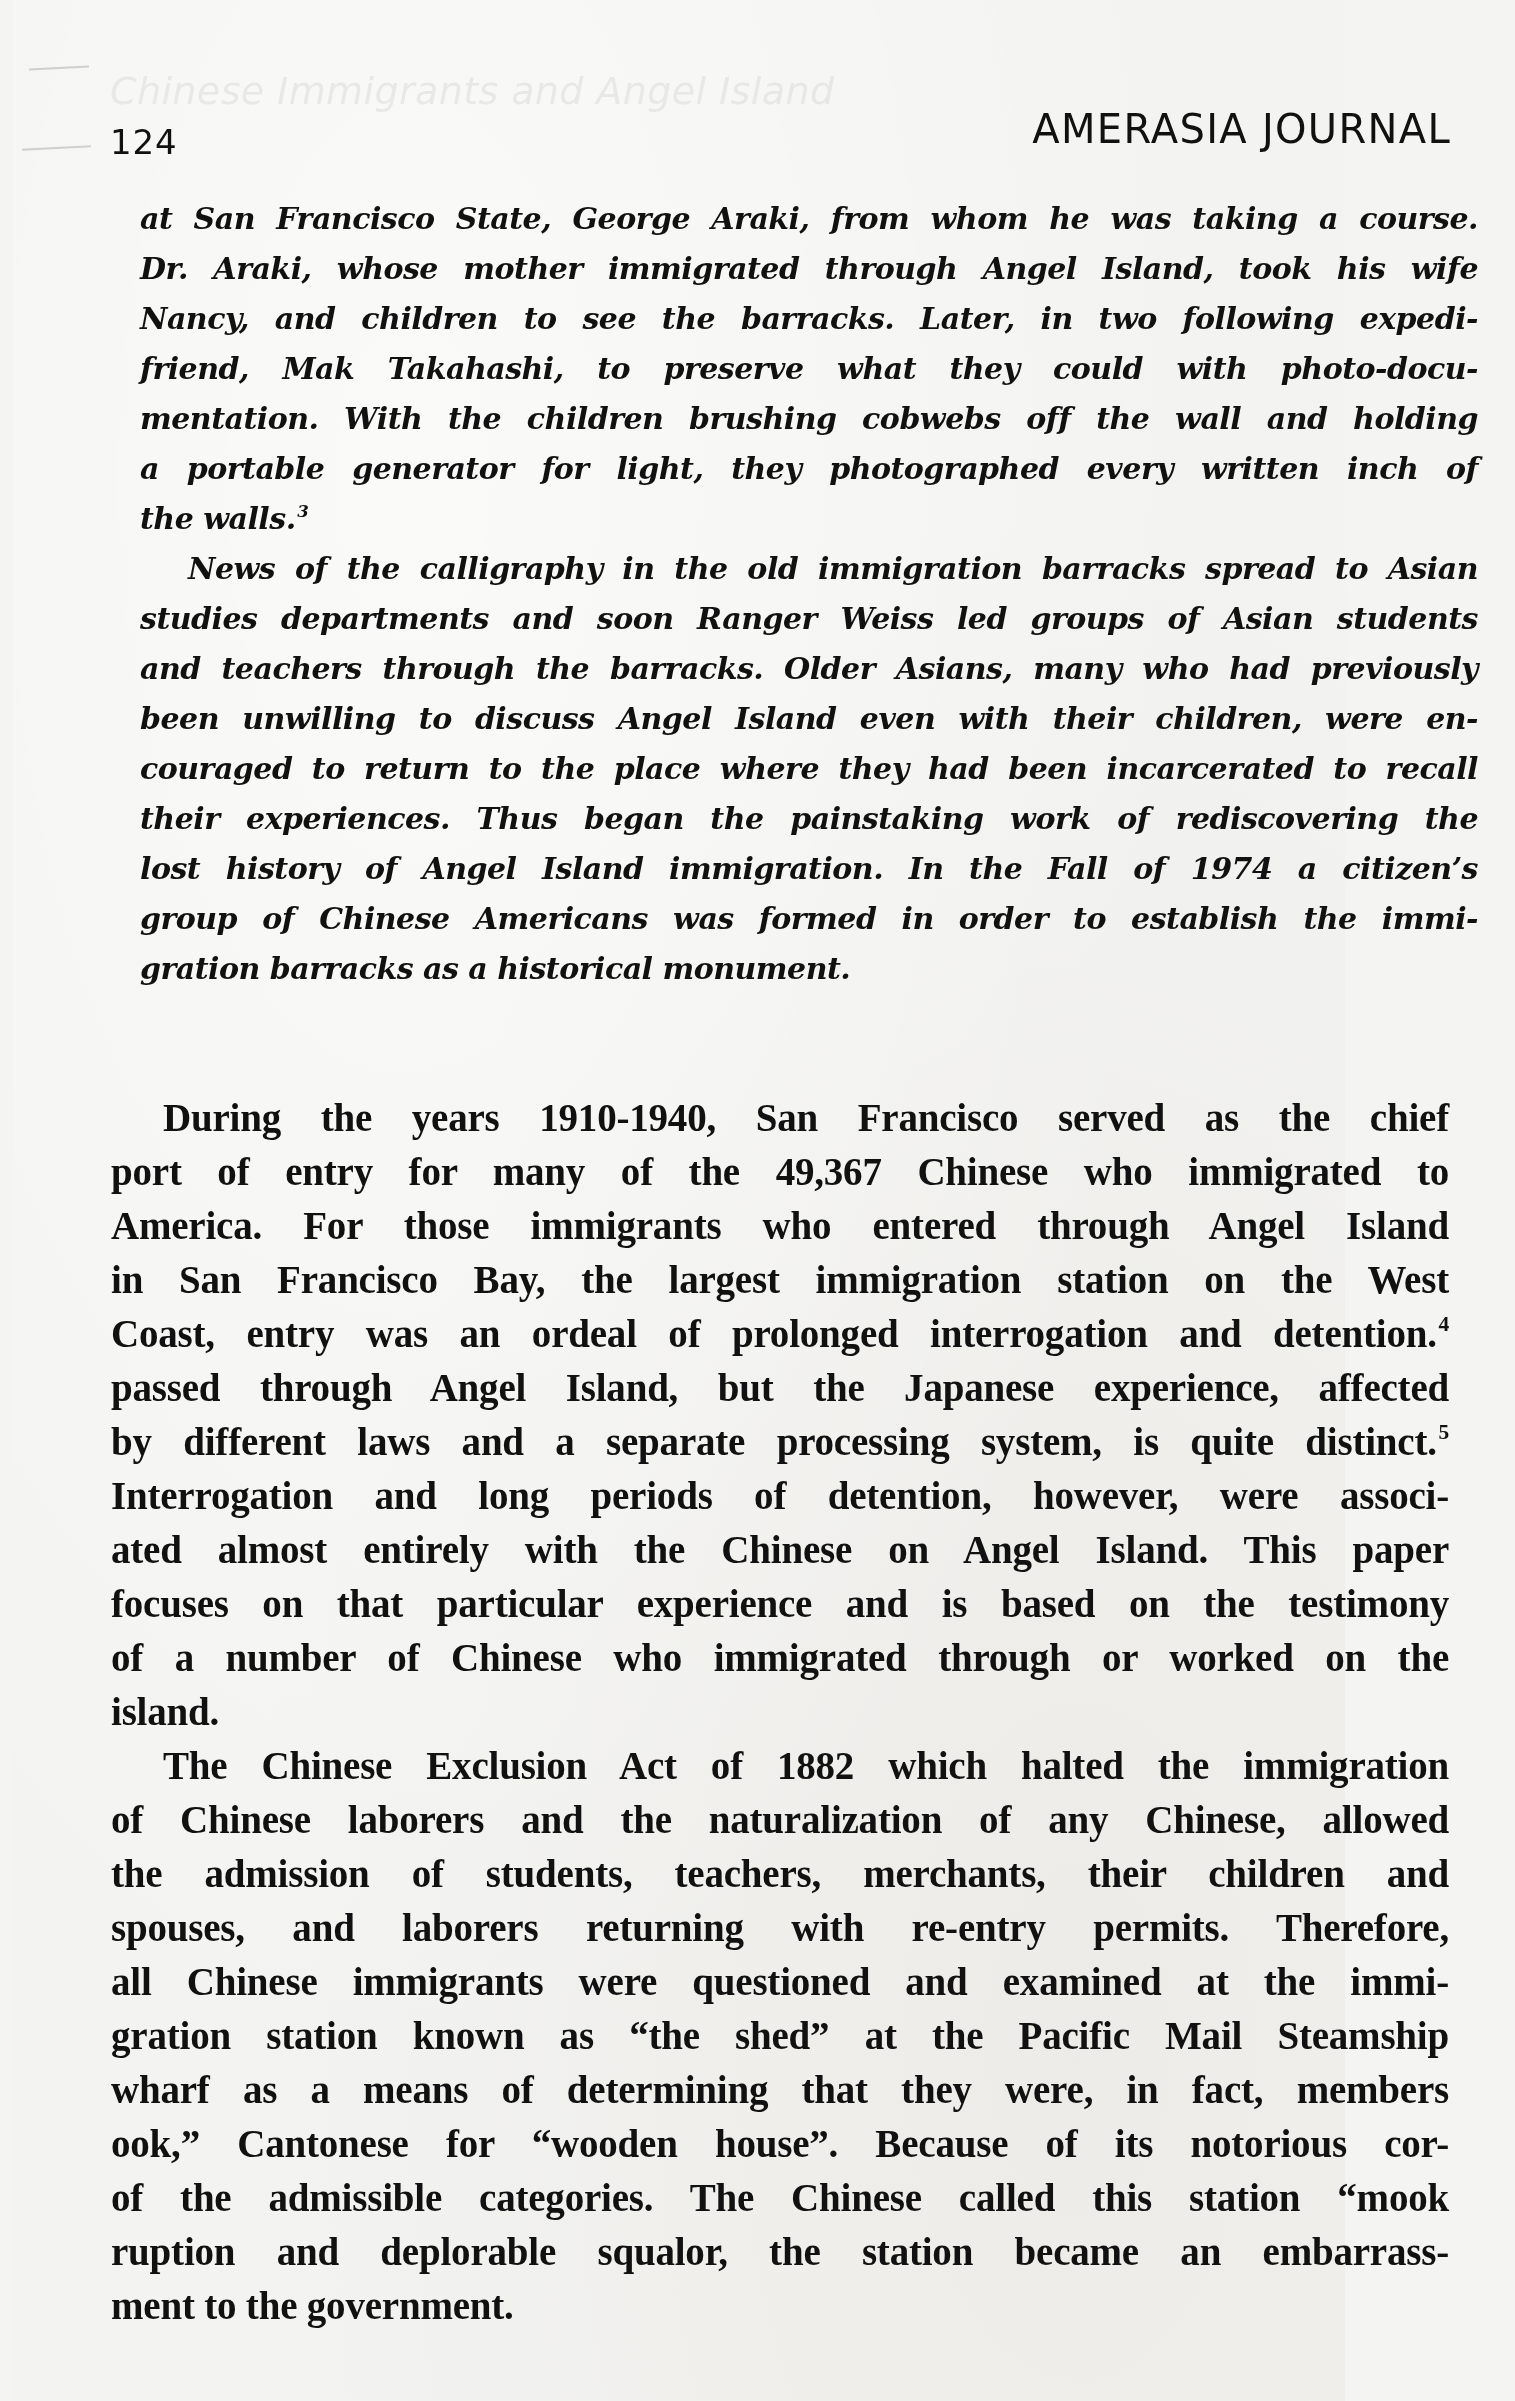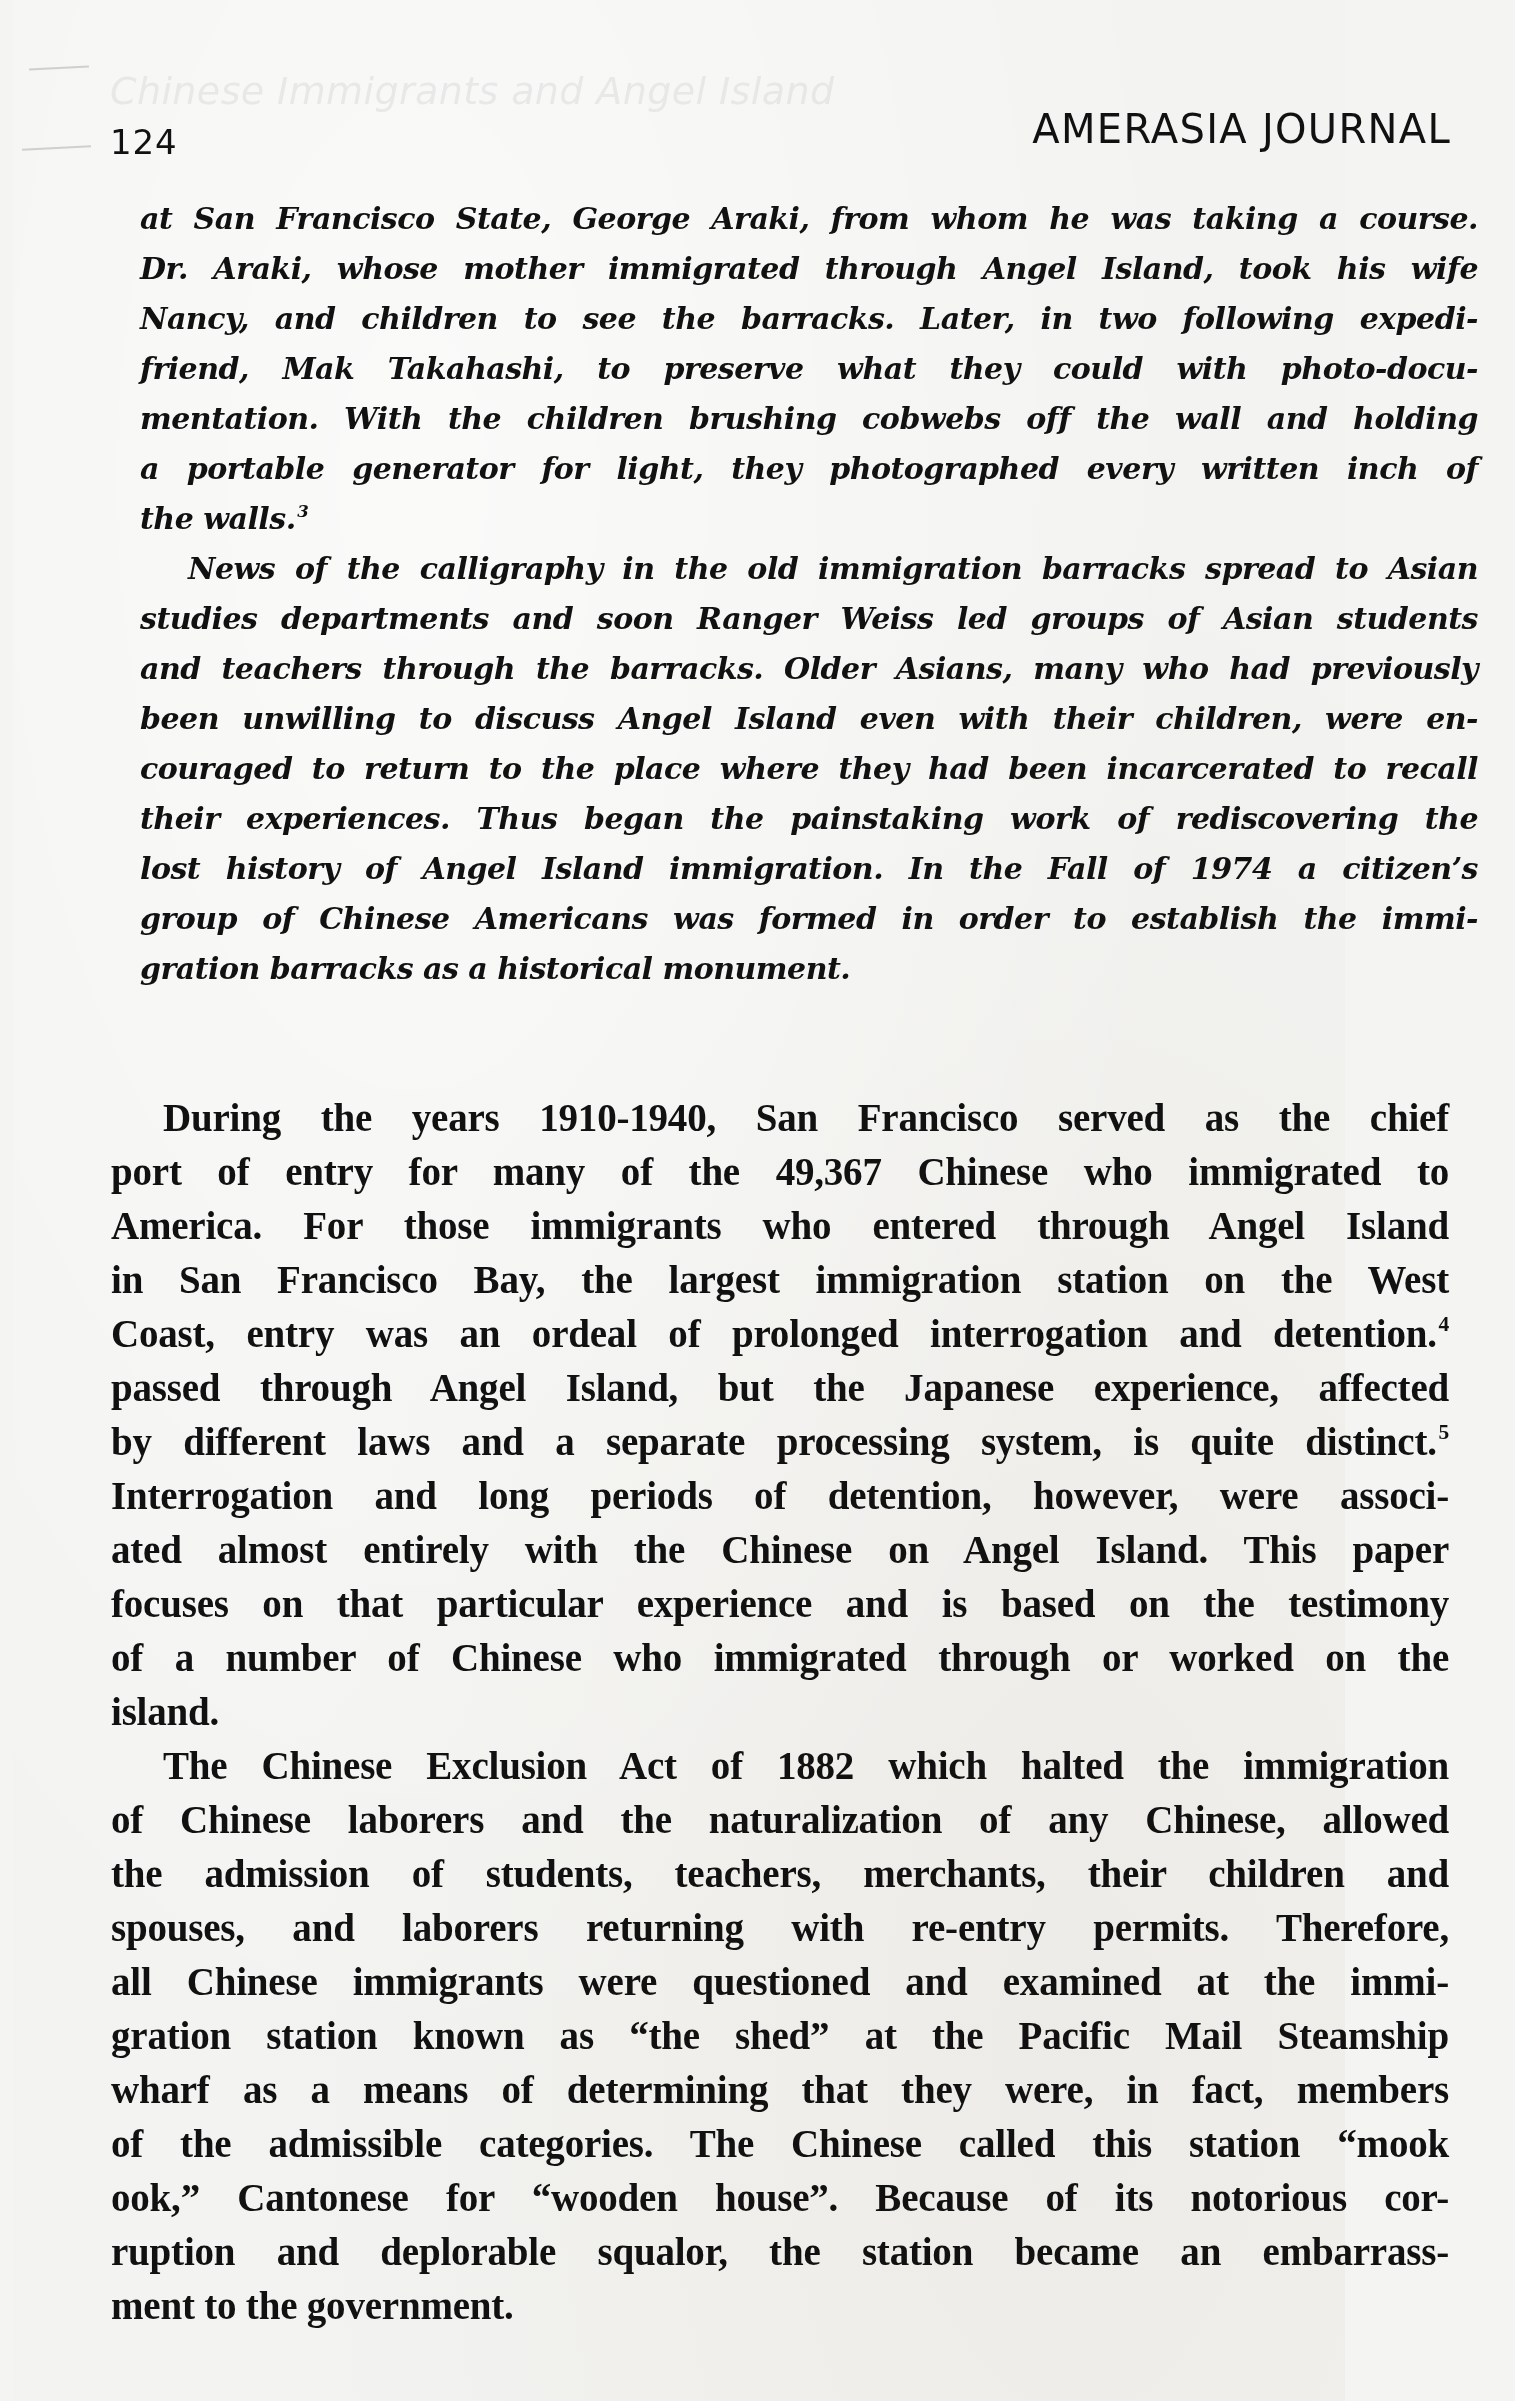--- a/index.html
+++ b/index.html
@@ -177,21 +177,21 @@
     </div>
 
     <div class="para">
       <span class="line indent">The Chinese Exclusion Act of 1882 which halted the immigration</span>
       <span class="line">of Chinese laborers and the naturalization of any Chinese, allowed</span>
       <span class="line">the admission of students, teachers, merchants, their children and</span>
       <span class="line">spouses, and laborers returning with re-entry permits. Therefore,</span>
       <span class="line">all Chinese immigrants were questioned and examined at the immi-</span>
       <span class="line">gration station known as “the shed” at the Pacific Mail Steamship</span>
       <span class="line">wharf as a means of determining that they were, in fact, members</span>
+      <span class="line">ook,” Cantonese for “wooden house”. Because of its notorious cor-</span>
       <span class="line">of the admissible categories. The Chinese called this station “mook</span>
-      <span class="line">ook,” Cantonese for “wooden house”. Because of its notorious cor-</span>
       <span class="line">ruption and deplorable squalor, the station became an embarrass-</span>
       <span class="line last">ment to the government.</span>
     </div>
   </section>
 
 </div>
 
 
 </body></html>

